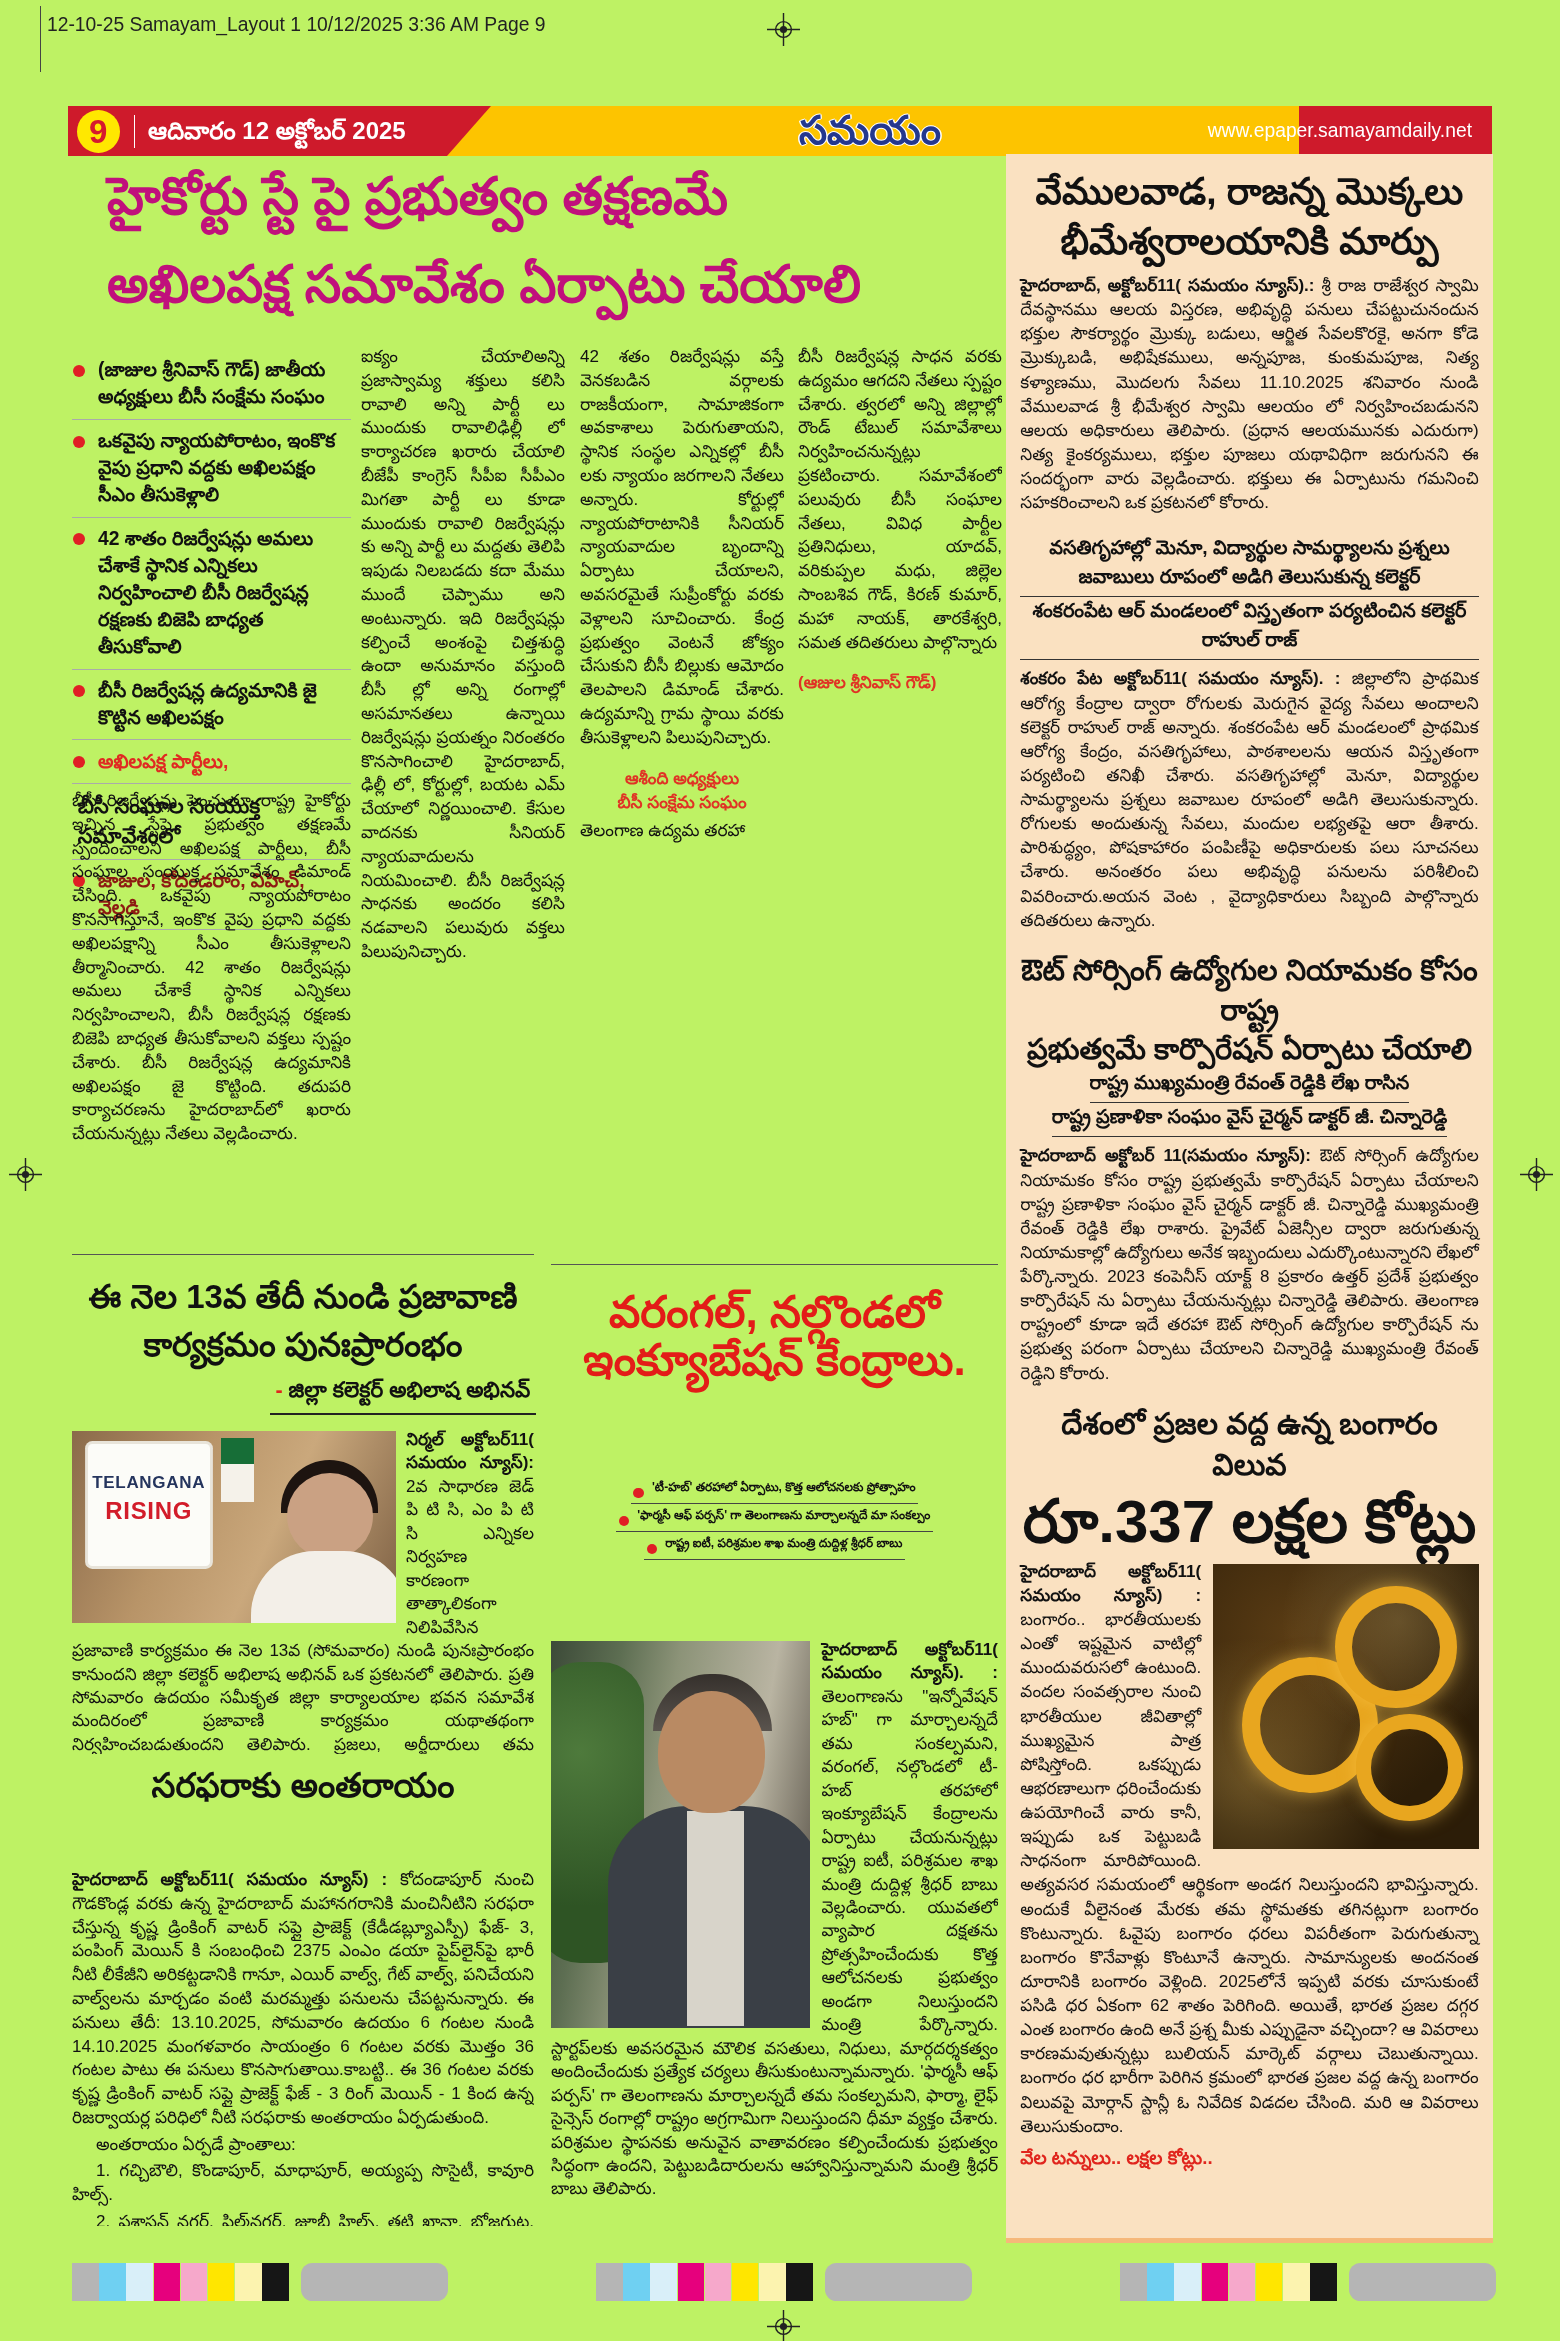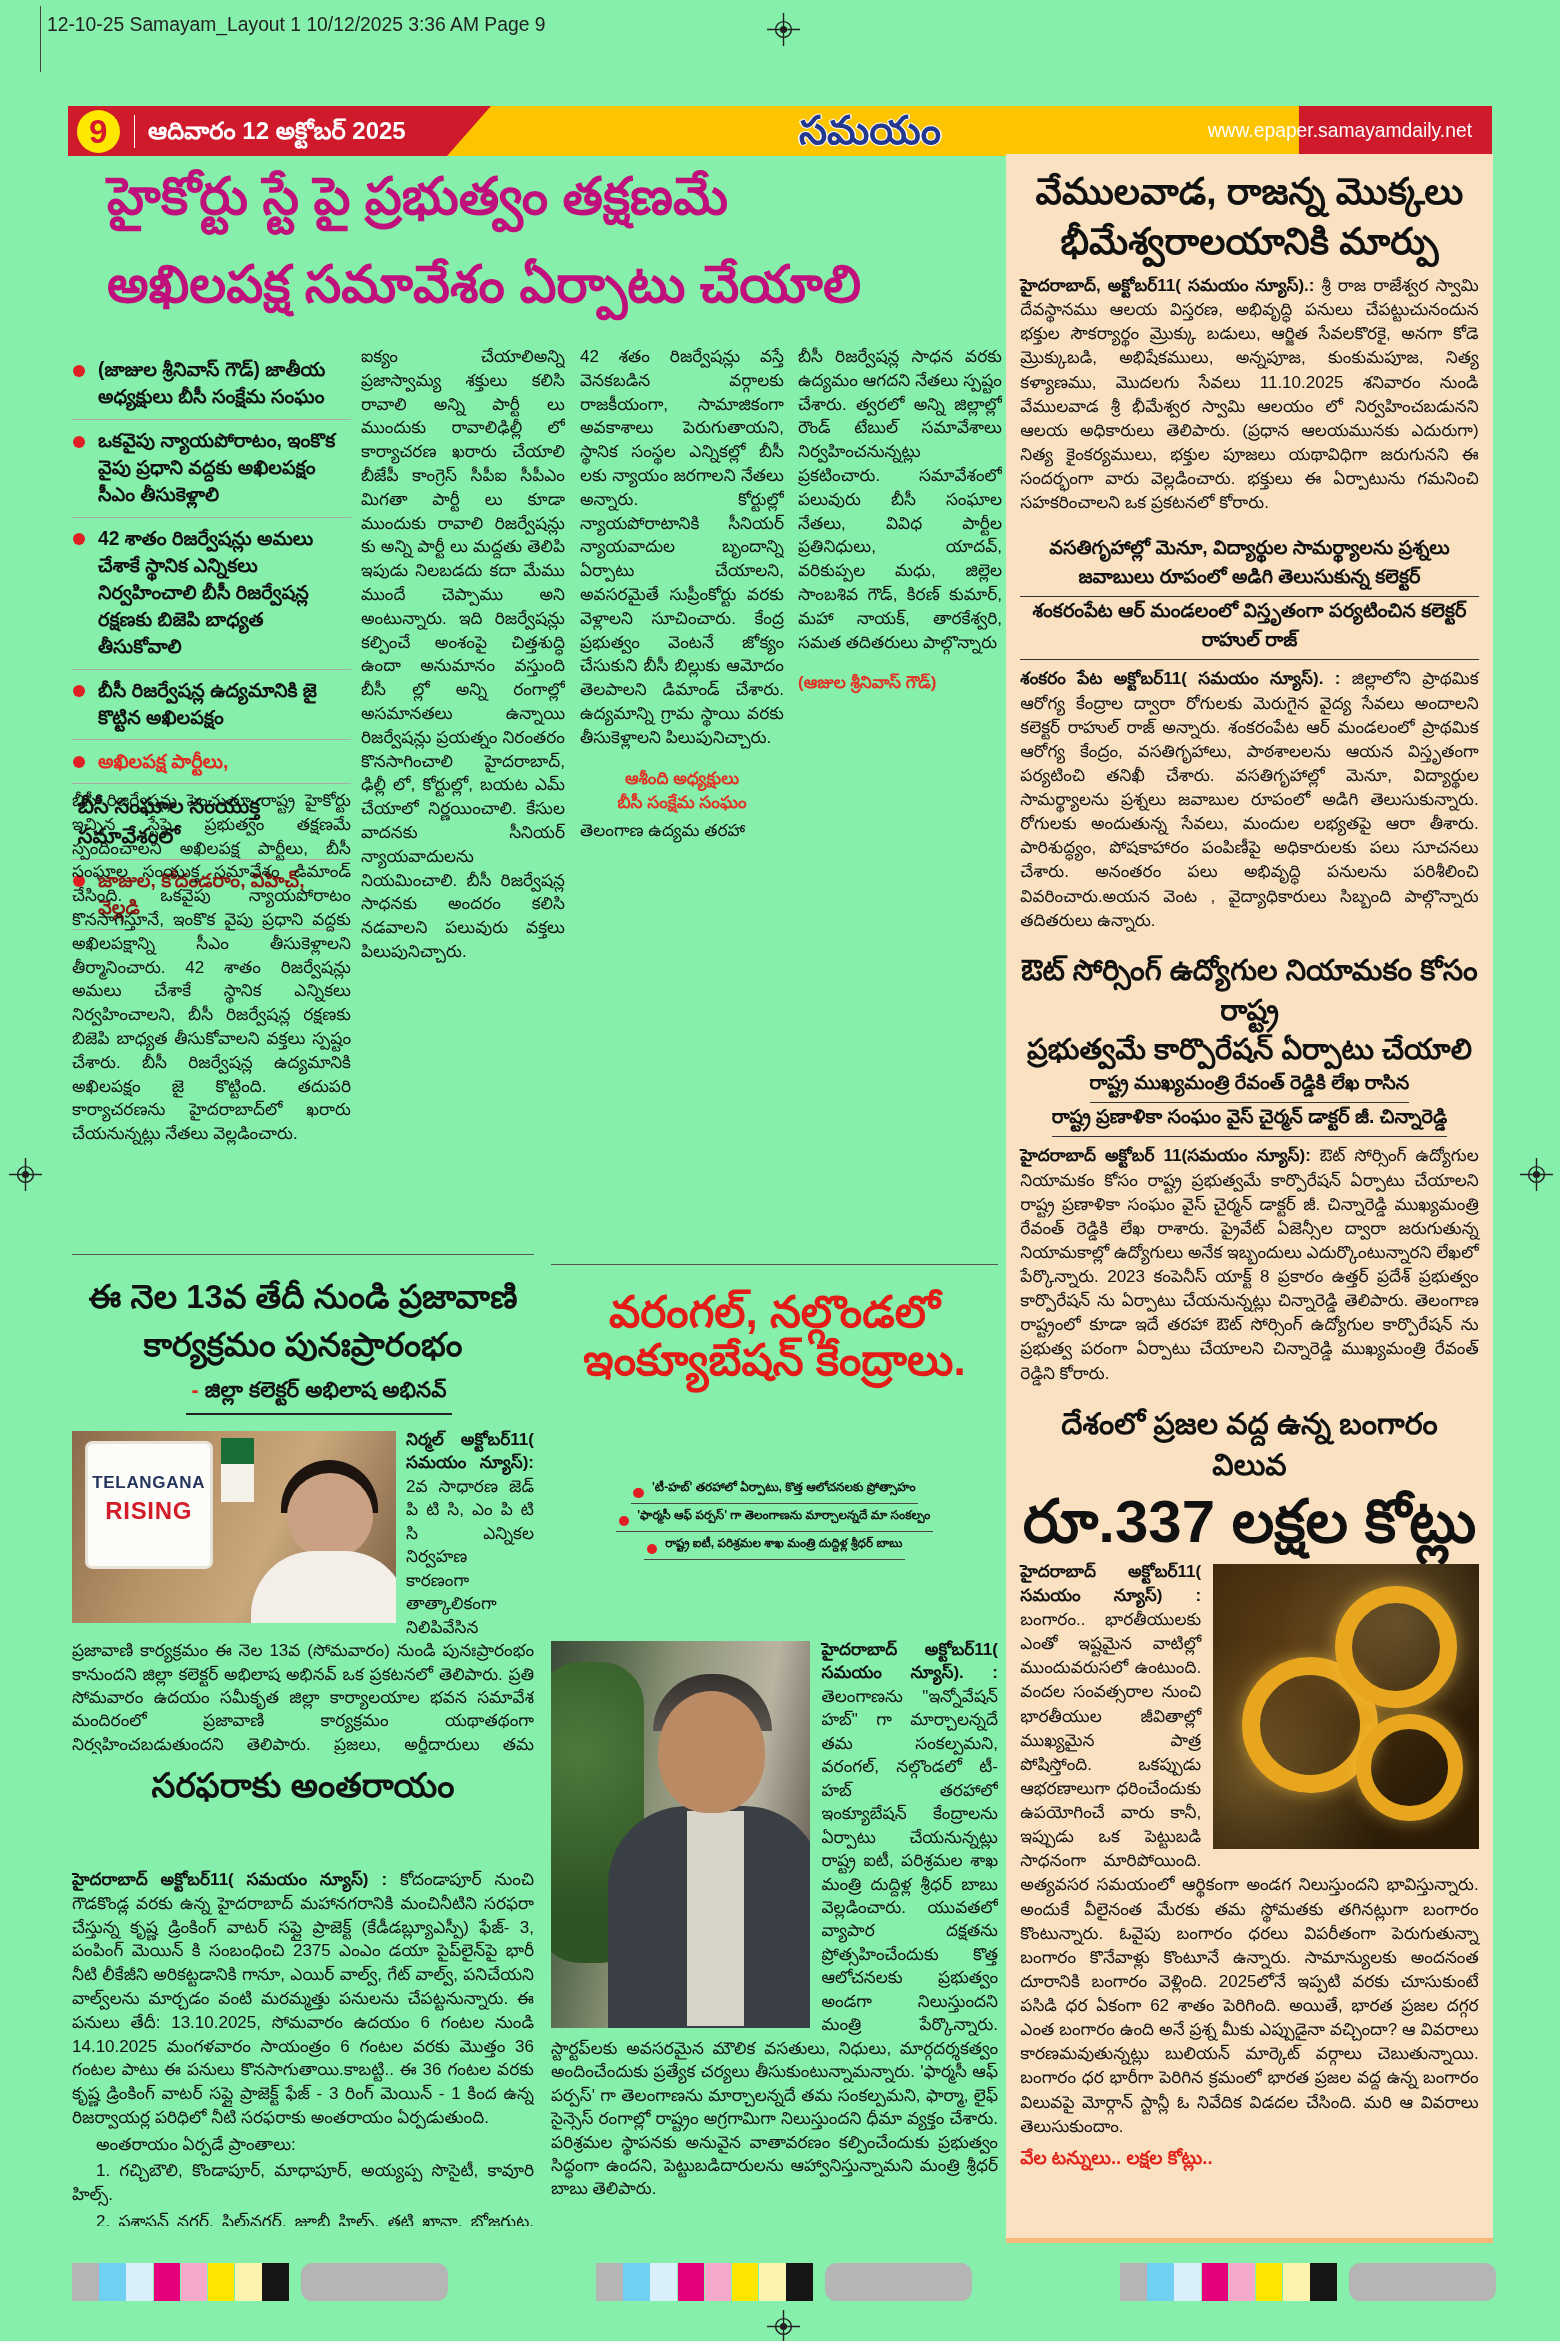--- a/index.html
+++ b/index.html
@@ -1,17 +1,17 @@
 <!DOCTYPE html>
 <html style="font-size:11.5px"><head>
 <meta charset="utf-8">
 <style>
   html,body{margin:0;padding:0;background:#e9e9e6;}
   *{box-sizing:border-box;}
-  #page{position:relative;width:1560px;height:2342px;background:#86efac;margin:0 auto;
+  #page{position:relative;width:1560px;height:2342px;background:#bef264;margin:0 auto;
         font-family:"Liberation Sans","DejaVu Sans",sans-serif;color:#111;overflow:hidden;}
   .abs{position:absolute;}
   
   #slug{left:47px;top:14.3px;font-size:19.3px;color:#222;}
   #slug-tick{left:40px;top:5.7px;width:1.4px;height:66px;background:#444;}
   .reg{width:33px;height:33px;}
   .reg svg{width:100%;height:100%;}
   
   #band{left:68px;top:106px;width:1424px;height:50px;background:#ce1a2b;}
   #band-yellow{position:absolute;left:379px;top:0;width:852px;height:50px;background:#fdc400;
@@ -39,21 +39,21 @@
   #col1{left:72px;top:789px;width:279px;height:458px;}
   #col2{left:361px;top:345px;width:204px;height:903px;}
   #col3{left:580px;top:345px;width:204px;height:903px;}
   #col4{left:798px;top:345px;width:204px;height:903px;}
   .credit-red{color:#e03325;font-weight:bold;text-align:center;margin-top:18px;line-height:1.35;}
   .credit-left{text-align:left;}
   .tail-black{text-align:left;margin-top:4.3px;}
   .hline{background:#555;height:1.4px;}
   
   #pv-h{left:72px;top:1273px;width:462px;text-align:center;font-size:33px;font-weight:bold;line-height:1.45;}
-  #pv-by{left:88px;top:1378px;width:462px;text-align:center;font-size:21.5px;font-weight:bold;}
+  #pv-by{left:74px;top:1378px;width:462px;text-align:right;font-size:21.5px;font-weight:bold;}
   #pv-by span.inner{display:inline-block;border-bottom:2.1px solid #222;padding:0 5.7px 5.7px;}
   .red-dash{color:#e0251d;}
   #pv-body{left:72px;top:1428px;width:462px;height:326px;font-size:17px;line-height:1.38;text-align:justify;overflow:hidden;}
   .pv-photo{float:left;width:324px;height:192px;margin:2.9px 10px 5.7px 0;
             background:linear-gradient(115deg,#8a6a4a 0%,#b89468 35%,#caa87c 60%,#7c5f43 100%);position:relative;overflow:hidden;}
   .pv-sign{position:absolute;left:15.7px;top:13px;width:122px;height:122px;background:#fcfcf8;border-radius:4.3px;
            text-align:center;padding-top:27px;box-shadow:0 0 0 2.9px #e8e4da;}
   .pv-sign .t1{font-size:17px;font-weight:bold;color:#25355e;letter-spacing:0.7px;}
   .pv-sign .t2{font-size:24px;font-weight:bold;color:#d21c2a;letter-spacing:0.7px;}
   .pv-flag{position:absolute;left:149px;top:7.2px;width:33px;height:64px;background:linear-gradient(#176e37 40%,#f5f2ea 40%);}

